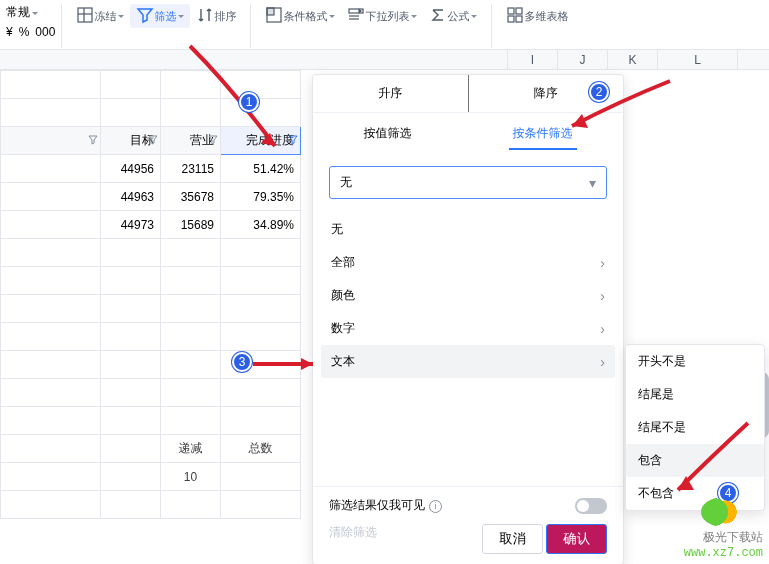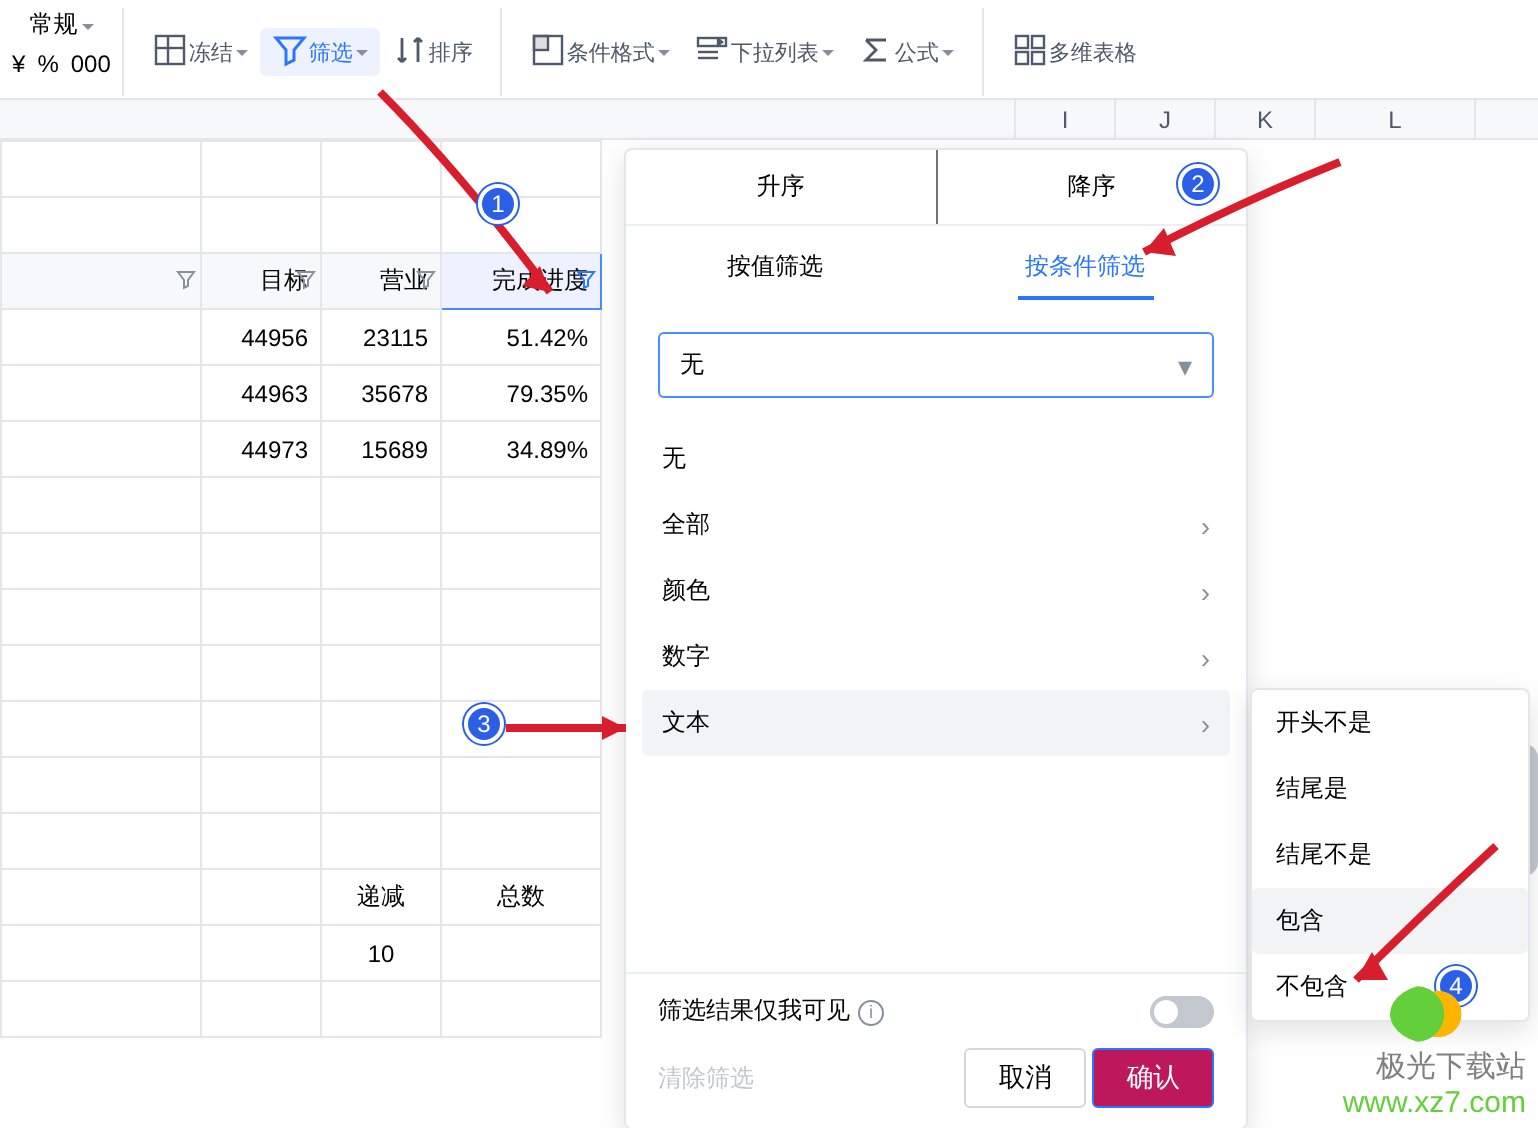--- a/index.html
+++ b/index.html
@@ -1,20 +1,20 @@
 <!DOCTYPE html>
 <html><head>
 <meta charset="utf-8">
 <style>
 * { box-sizing: border-box; margin: 0; padding: 0; }
 body { font-family: "Microsoft YaHei", sans-serif; font-size: 12px; background: #fff; width: 769px; height: 564px; position: relative; overflow: hidden; }
 
 
 .toolbar { display: flex; align-items: flex-start; padding: 4px 6px 0; border-bottom: 1px solid #e5e6eb; height: 50px; }
-.tb-group { display: flex; align-items: center; padding: 0 8px; border-right: 1px solid #e5e6eb; height: 44px; }
+.tb-group { display: flex; align-items: flex-start; padding: 0 8px; border-right: 1px solid #e5e6eb; height: 44px; }
 .tb-btn { display: flex; flex-direction: row; align-items: center; justify-content: flex-start; padding: 2px 6px; cursor: pointer; color: #4e5969; position: relative; }
 .tb-btn .ic { width: 18px; height: 18px; display: flex; align-items: center; justify-content: center; margin-bottom: 2px; }
 .tb-btn .lb { font-size: 11px; color: #4e5969; }
 .tb-btn.active { background: #eef2ff; border-radius: 3px; }
 .tb-btn.active .ic svg { stroke: #2a76ff; }
 .tb-btn.active .lb { color: #2a76ff; }
 .small-row { display: flex; align-items: center; }
 .dd-caret::after { content: ""; display: inline-block; border: 3px solid transparent; border-top-color: #86909c; margin-left: 2px; transform: translateY(2px); }
 .left-group { display:flex; flex-direction:column; gap:4px; padding: 0 6px 0 0;}
 .left-group .small-row { gap: 6px;}
@@ -25,54 +25,54 @@
 .col-head div { width: 50px; text-align: center; color: #4e5969; border-right: 1px solid #e5e6eb; font-size: 12px; line-height: 20px;}
 table { border-collapse: collapse; }
 td { border: 1px solid #e5e6eb; height: 28px; font-size: 12px; }
 .c-a { width: 100px; }
 .c-b { width: 60px; text-align: right; padding-right: 6px; }
 .c-c { width: 60px; text-align: right; padding-right: 6px; }
 .c-d { width: 80px; text-align: right; padding-right: 6px; }
 th { border: 1px solid #e5e6eb; background: #f7f8fa; height: 28px; font-weight: normal; font-size: 12px; position: relative; text-align: center; }
 th .filter-ic { position: absolute; right: 2px; top: 7px; }
 th.sel { background: #eef2ff; border: 1px solid #4a8cff; }
-.bottom-row td { color: #000000; }
+.bottom-row td { color: #404040; }
 .empty-rows td { height: 28px; }
 
 
 .panel { position: absolute; left: 312px; top: 74px; width: 312px; background: #fff; border: 1px solid #e5e6eb; box-shadow: 0 4px 14px rgba(0,0,0,.12); border-radius: 4px; z-index: 20; }
 .sort-row { display: flex; border-bottom: 1px solid #eceff3; }
 .sort-btn { flex: 1; text-align: center; padding: 10px 0; cursor: pointer; border-right:1px solid #737373;}
 .sort-btn:last-child{border-right:none;}
 .fmode-row { display: flex; justify-content: space-around; padding: 6px 0; }
 .fmode { padding: 6px 4px; cursor: pointer; }
 .fmode.active { color: #2a76ff; border-bottom: 2px solid #2a76ff; }
 .select-box { margin: 10px 16px; border: 1px solid #4a8cff; border-radius: 3px; padding: 7px 10px; display: flex; justify-content: space-between; align-items: center; cursor: pointer;}
 .option-list { padding: 4px 8px; }
 .opt { padding: 8px 10px; border-radius: 3px; display: flex; justify-content: space-between; align-items: center; cursor:pointer;}
 .opt.hover { background: #f2f3f5; }
 .chev { color: #86909c; font-size: 14px; }
 .panel-footer { border-top: 1px solid #eceff3; padding: 10px 16px; }
 .footer-row1 { display: flex; justify-content: space-between; align-items: center; margin-bottom: 10px; }
-.footer-row2 { display: flex; justify-content: space-between; align-items: center; }
+.footer-row2 { display: flex; justify-content: space-between; align-items: flex-start; }
 .btn { padding: 5px 16px; border: 1px solid #d4d7de; border-radius: 3px; background: #fff; cursor: pointer; }
 .btn.primary { background: #be185d; color: #fff; border-color: #2a76ff; }
 .clear { color: #c2c7d0; cursor: pointer; }
 .toggle { width: 32px; height: 16px; background: #c2c7d0; border-radius: 8px; position: relative; display:inline-block;}
 .toggle::before { content:""; position:absolute; width:12px; height:12px; background:#fff; border-radius:50%; top:2px; left:2px;}
 .info-ic { display:inline-flex; width:13px; height:13px; border:1px solid #86909c; border-radius:50%; align-items:center; justify-content:center; font-size:9px; color:#86909c; margin-left:4px;}
 
 
 .submenu { position: absolute; left: 625px; top: 344px; width: 140px; background: #fff; border: 1px solid #e5e6eb; box-shadow: 0 4px 14px rgba(0,0,0,.12); border-radius: 4px; z-index: 30; }
 .submenu .opt { padding: 8px 12px; }
 
 
 .badge { position: absolute; width: 20px; height: 20px; border-radius: 50%; background: #2a5fe6; color: #fff; display: flex; align-items: center; justify-content: center; font-size: 12px; border: 2px solid #fff; box-shadow: 0 0 0 1px #2a5fe6; z-index: 50;}
 .arrow { position: absolute; z-index: 40; pointer-events:none;}
-.watermark { position: absolute; right: 6px; bottom: 4px; font-size: 15px; color: #808080; text-align:right; z-index:60;}
+.watermark { position: absolute; right: 6px; bottom: 4px; font-size: 12px; color: #808080; text-align:right; z-index:60;font-family:Liberation Mono, monospace;}
 .watermark .logo { width:44px;height:30px; margin:0 auto 2px; background:
  radial-gradient(circle at 30% 50%, #63cf3b 0 40%, transparent 41%),
  radial-gradient(circle at 55% 50%, #ffb400 0 40%, transparent 41%);
  border-radius:50%; filter: saturate(1);}
 .scrollbar { position:absolute; right:0; top:372px; width:14px; height:66px; background:#c2c7d0; border-radius:7px; z-index:5;}
 </style>
 </head>
 <body>
 
 <div class="toolbar">

